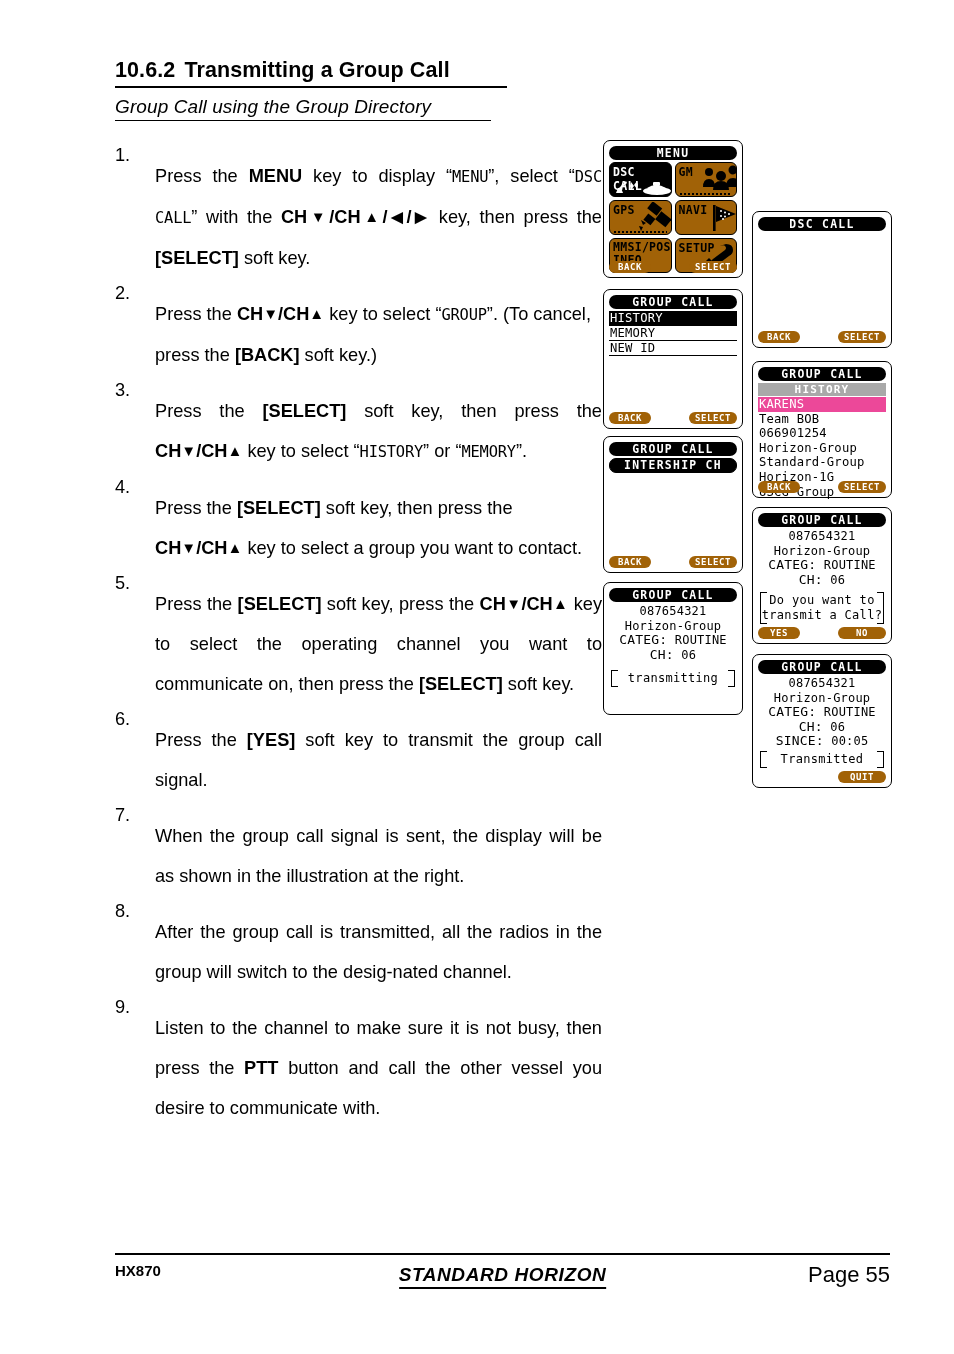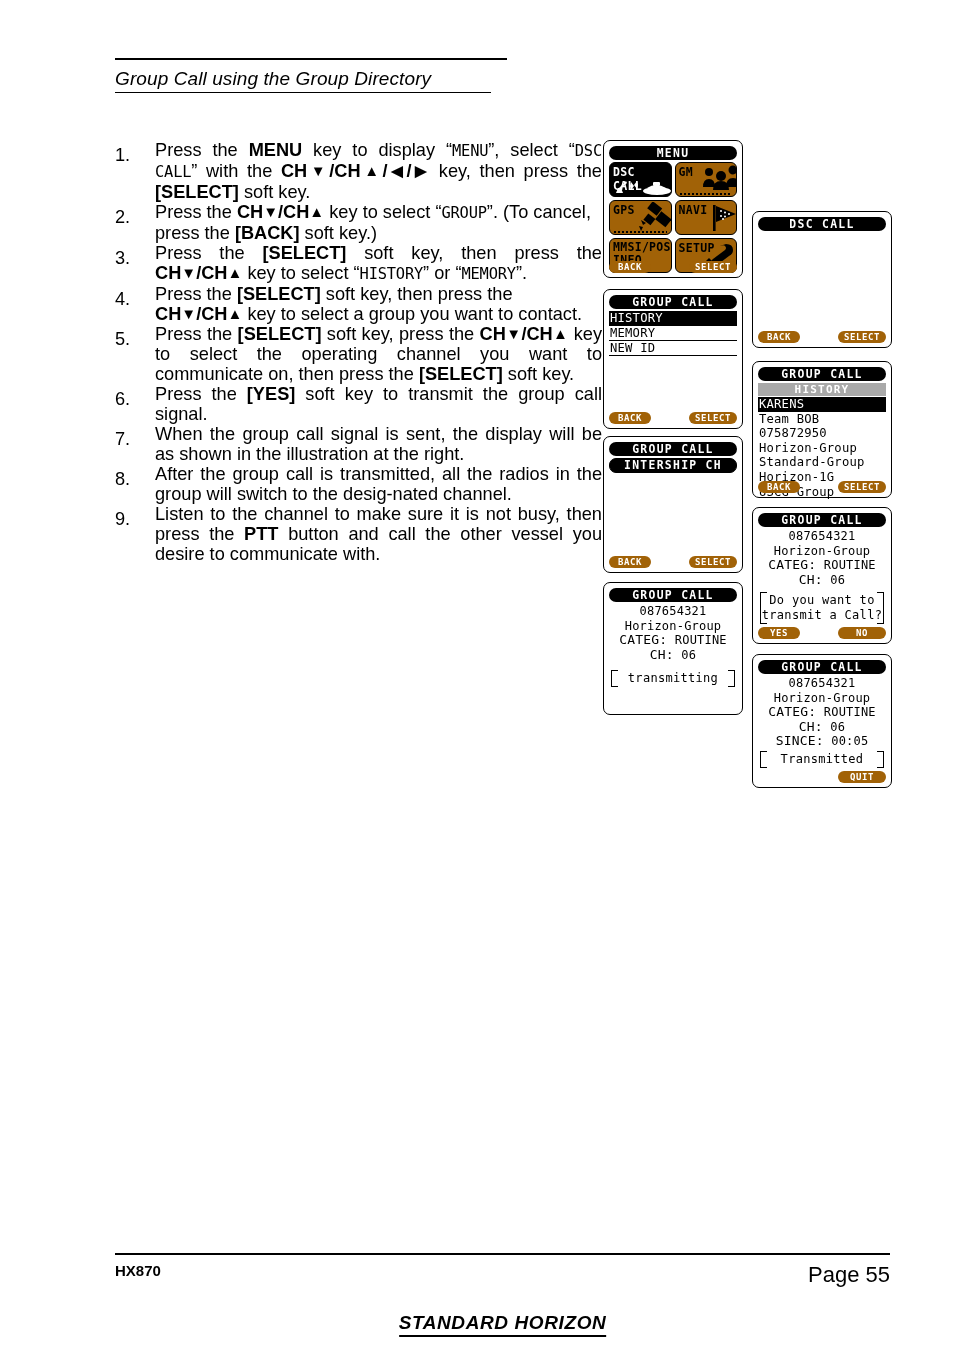--- a/index.html
+++ b/index.html
@@ -31,24 +31,25 @@
 
   
   .steps { position:absolute; left:115px; top:140px; width:487px; }
   .step { display:flex; margin-bottom:0px; }
   .step-num {
     width: 40px; flex: 0 0 40px;
     font-size: 18.2px; line-height: 30px;
   }
   .step-body {
     flex: 1 1 auto;
-    font-size: 18.2px; line-height: 20px;
+    font-size: 18.2px; line-height: 40px;
     text-align: justify;
     text-justify: inter-word;
     hyphens: manual;
+    margin-top: 16px;
   }
   .step-body.nojust { text-align: left; }
   b { font-weight: bold; }
   .mono {
     font-family: "DejaVu Sans Mono", monospace;
     font-size: 15.4px; letter-spacing: -0.2px;
   }
   .arw { font-size: 15px; vertical-align: 1px; }
 
   
@@ -100,21 +101,21 @@
     overflow:hidden; white-space:nowrap;
   }
   .row-box.sel { background:#000; color:#fff; }
   .row-box.ctr { text-align:center; padding-left:0; }
 
   
   .row-name {
     font-size:12.2px; line-height:14.6px; height:14.6px;
     padding-left:1px; letter-spacing:0.2px; white-space:nowrap;
   }
-  .row-name.sel { background:#000000; color:#fff; }
+  .row-name.sel { background:#ec4899; color:#fff; }
 
   .scrollbar {
     position:absolute; right:4px; width:5px;
     border:1.2px solid #000; background:#fff;
   }
   .scrollthumb { position:absolute; right:5px; width:3px; background:#000; }
 
   
   .det { text-align:center; font-size:12px; line-height:14.5px; letter-spacing:0.2px; }
   .det .lbl { font-size:13px; }
@@ -154,30 +155,32 @@
     position:absolute; left:115px; top:1253px; width:775px;
     border-bottom:2.4px solid #000;
   }
   .footer { position:absolute; left:115px; top:1262px; width:775px; height:30px; }
   .f-left { position:absolute; left:0; top:0; font-size:15px; font-weight:bold; }
   .f-mid {
     position:absolute; left:50%; top:2px; transform:translateX(-50%);
     font-size:19px; font-weight:bold; font-style:italic;
     letter-spacing:0.6px; border-bottom:2px solid #000; padding-bottom:1px;
     white-space:nowrap;
-    margin-top:48px;
   }
   .f-right { position:absolute; right:0; top:0; font-size:22px; }
 </style>
 </head>
 <body>
 
 <div class="page">
 
   <div class="heading-wrap">
+    <div class="h-num-title">
+      <span class="sec">10.6.2</span><span>Transmitting a Group Call</span>
+    </div>
     <div class="rule-thick"></div>
     <div class="subhead">Group Call using the Group Directory</div>
     <div class="rule-thin"></div>
   </div>
 
   <div class="steps">
 
     <div class="step">
       <div class="step-num">1.</div>
       <div class="step-body">Press the <b>MENU</b> key to display “<span class="mono">MENU</span>”, select “<span class="mono">DSC CALL</span>” with the <b>CH<span class="arw">▼</span>/CH<span class="arw">▲</span>/<span class="arw">◀</span>/<span class="arw">▶</span></b> key, then press the <b>[SELECT]</b> soft key.</div>
@@ -335,21 +338,21 @@
       <span class="soft r">SELECT</span>
     </div>
   </div>
 
   <div class="lcd" style="left:752px; top:361px; width:140px; height:137px;">
     <div class="lcd-title">GROUP CALL</div>
     <div class="lcd-sub-gray">HISTORY</div>
     <div>
       <div class="row-name sel">KARENS</div>
       <div class="row-name">Team BOB</div>
-      <div class="row-name">075872950</div>
+      <div class="row-name">066901254</div>
       <div class="row-name">Horizon-Group</div>
       <div class="row-name">Standard-Group</div>
       <div class="row-name">Horizon-1G</div>
       <div class="row-name">USCG Group</div>
     </div>
     <div class="softbar">
       <span class="soft l">BACK</span>
       <span class="soft r">SELECT</span>
     </div>
   </div>

